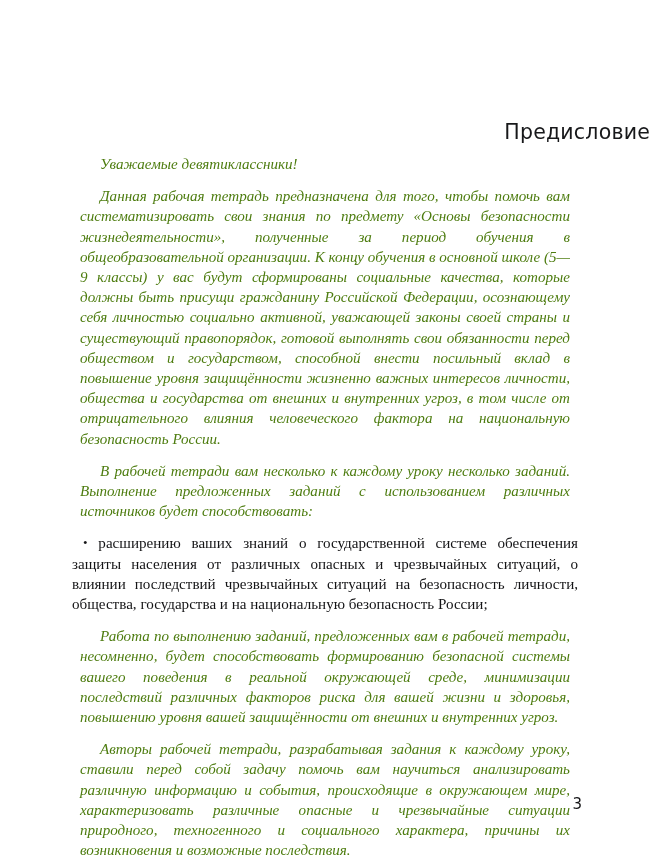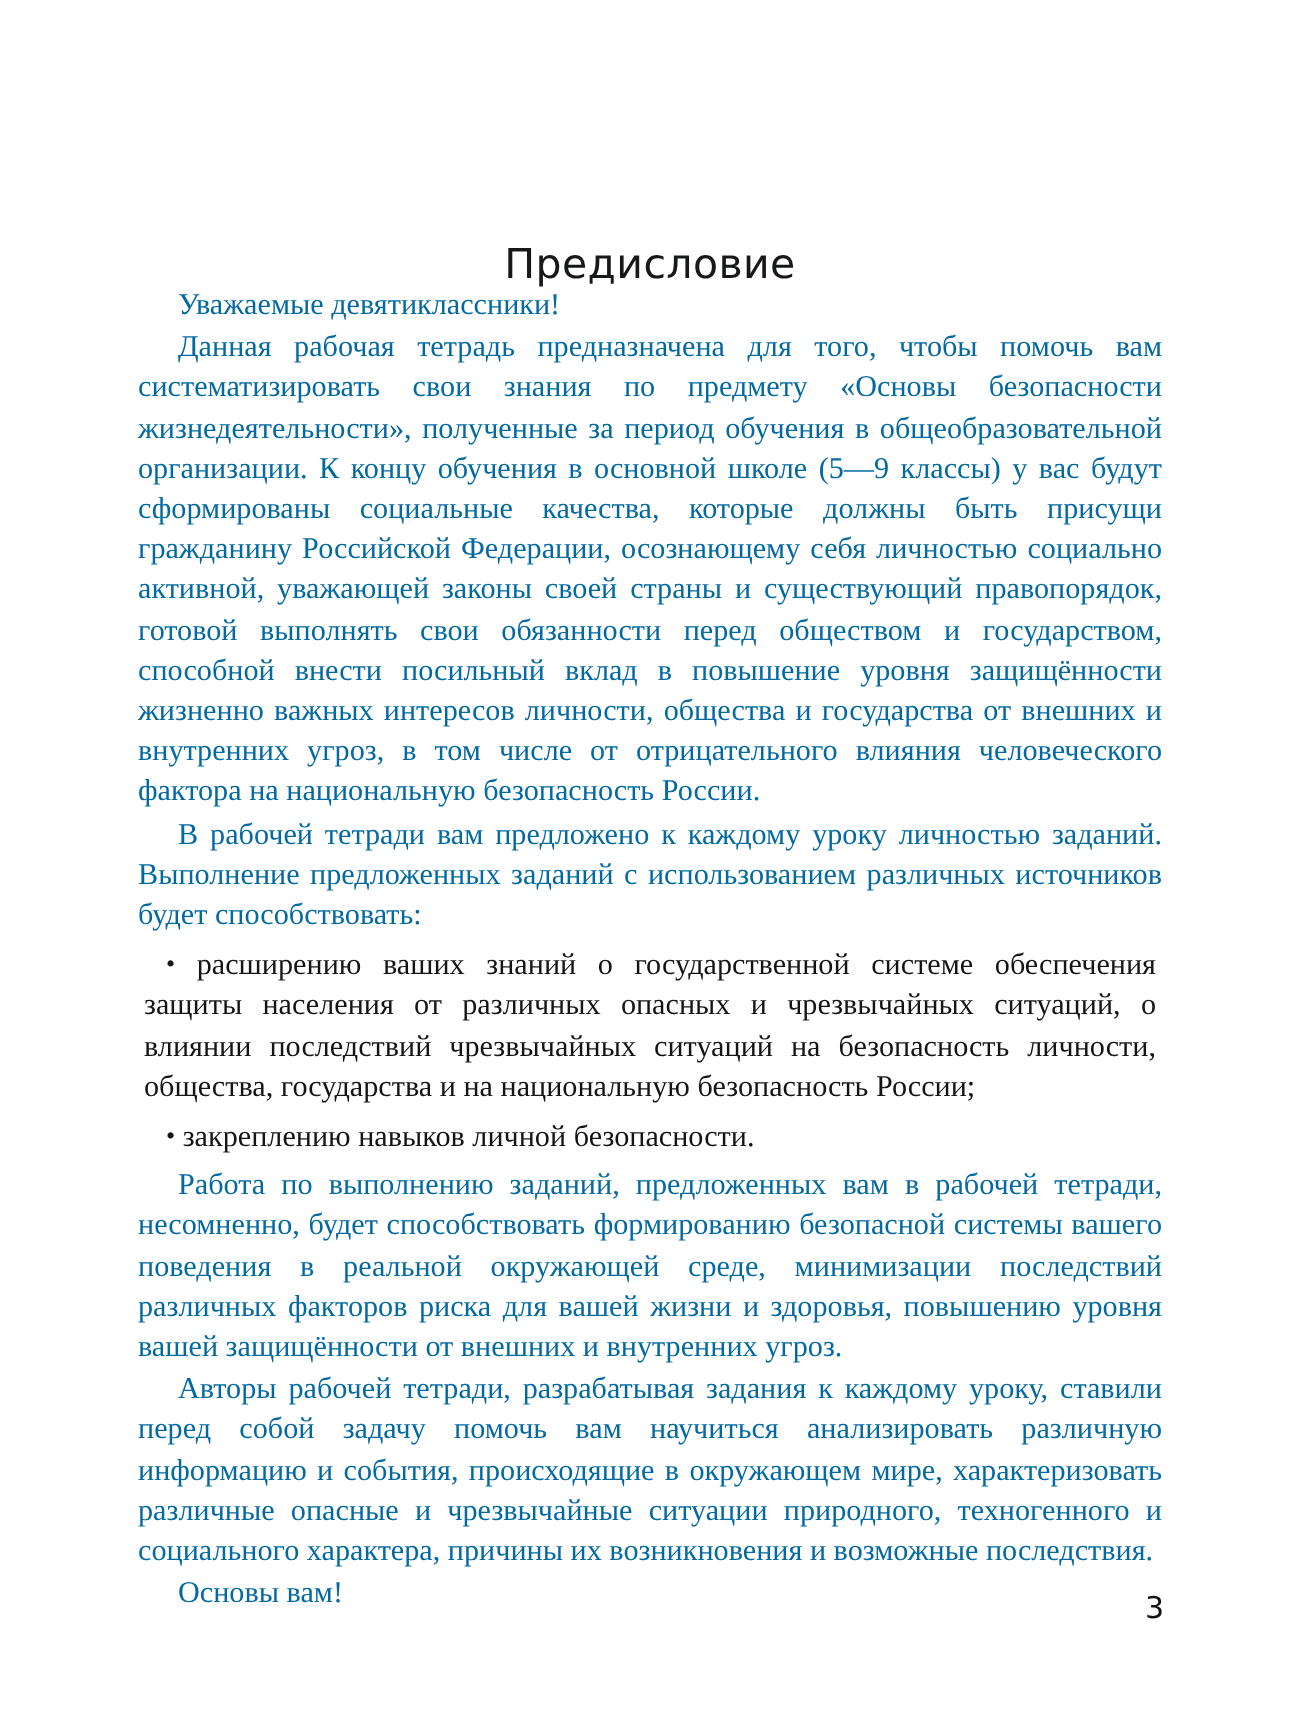--- a/index.html
+++ b/index.html
@@ -23,47 +23,48 @@
     width: 650px;
     height: 865px;
   }
 
   
   .page-title {
     position: absolute;
     left: 0;
     top: 106px;
     width: 650px;
-    text-align: center;
+    text-align: right;
     font-family: "DejaVu Sans", "Liberation Sans", sans-serif;
     font-size: 20.5px;
     font-weight: 400;
     letter-spacing: 0.2px;
     color: #17181a;
     line-height: 24px;
   }
 
   
   .text-column {
     position: absolute;
     left: 68px;
     top: 142px;
     width: 514px;
   }
 
   .para {
-    margin: 1px;
+    margin: 12px;
     font-size: 15.1px;
     line-height: 20.2px;
     text-align: justify;
     text-justify: inter-word;
     text-indent: 20px;
     hyphens: manual;
-    color: #0369a1;
+    color: #4d7c0f;
     font-weight: 400;
+    font-style: italic;
   }
 
   
   .bullet {
     margin: 4px;
     font-size: 15.1px;
     line-height: 20.2px;
     text-align: justify;
     text-justify: inter-word;
     text-indent: 11px;
@@ -93,25 +94,24 @@
 <div class="page">
 
   <h1 class="page-title">Предисловие</h1>
 
   <div class="text-column">
 
     <p class="para">Уважаемые девятиклассники!</p>
 
     <p class="para">Данная рабочая тетрадь предназначена для того, чтобы помочь вам систематизировать свои знания по предмету «Основы безопасности жизнедеятельности», полученные за период обучения в общеобразовательной организации. К концу обучения в основной школе (5—9 классы) у вас будут сформированы социальные качества, которые должны быть присущи гражданину Российской Федерации, осознающему себя личностью социально активной, уважающей законы своей страны и существующий правопорядок, готовой выполнять свои обязанности перед обществом и государством, способной внести посильный вклад в повышение уровня защищённости жизненно важных интересов личности, общества и государства от внешних и внутренних угроз, в том числе от отрицательного влияния человеческого фактора на национальную безопасность России.</p>
 
-    <p class="para">В рабочей тетради вам предложено к каждому уроку личностью заданий. Выполнение предложенных заданий с использованием различных источников будет способствовать:</p>
+    <p class="para">В рабочей тетради вам несколько к каждому уроку несколько заданий. Выполнение предложенных заданий с использованием различных источников будет способствовать:</p>
 
     <p class="bullet"><span class="dot">•</span> <span>расширению ваших знаний о государственной системе обеспечения защиты населения от различных опасных и чрезвычайных ситуаций, о влиянии последствий чрезвычайных ситуаций на безопасность личности, общества, государства и на национальную безопасность России;</span></p>
 
-    <p class="bullet"><span class="dot">•</span> <span>закреплению навыков личной безопасности.</span></p>
 
     <p class="para">Работа по выполнению заданий, предложенных вам в рабочей тетради, несомненно, будет способствовать формированию безопасной системы вашего поведения в реальной окружающей среде, минимизации последствий различных факторов риска для вашей жизни и здоровья, повышению уровня вашей защищённости от внешних и внутренних угроз.</p>
 
     <p class="para">Авторы рабочей тетради, разрабатывая задания к каждому уроку, ставили перед собой задачу помочь вам научиться анализировать различную информацию и события, происходящие в окружающем мире, характеризовать различные опасные и чрезвычайные ситуации природного, техногенного и социального характера, причины их возникновения и возможные последствия.</p>
 
     <p class="para">Основы вам!</p>
 
   </div>
 
   <div class="page-number">3</div>

